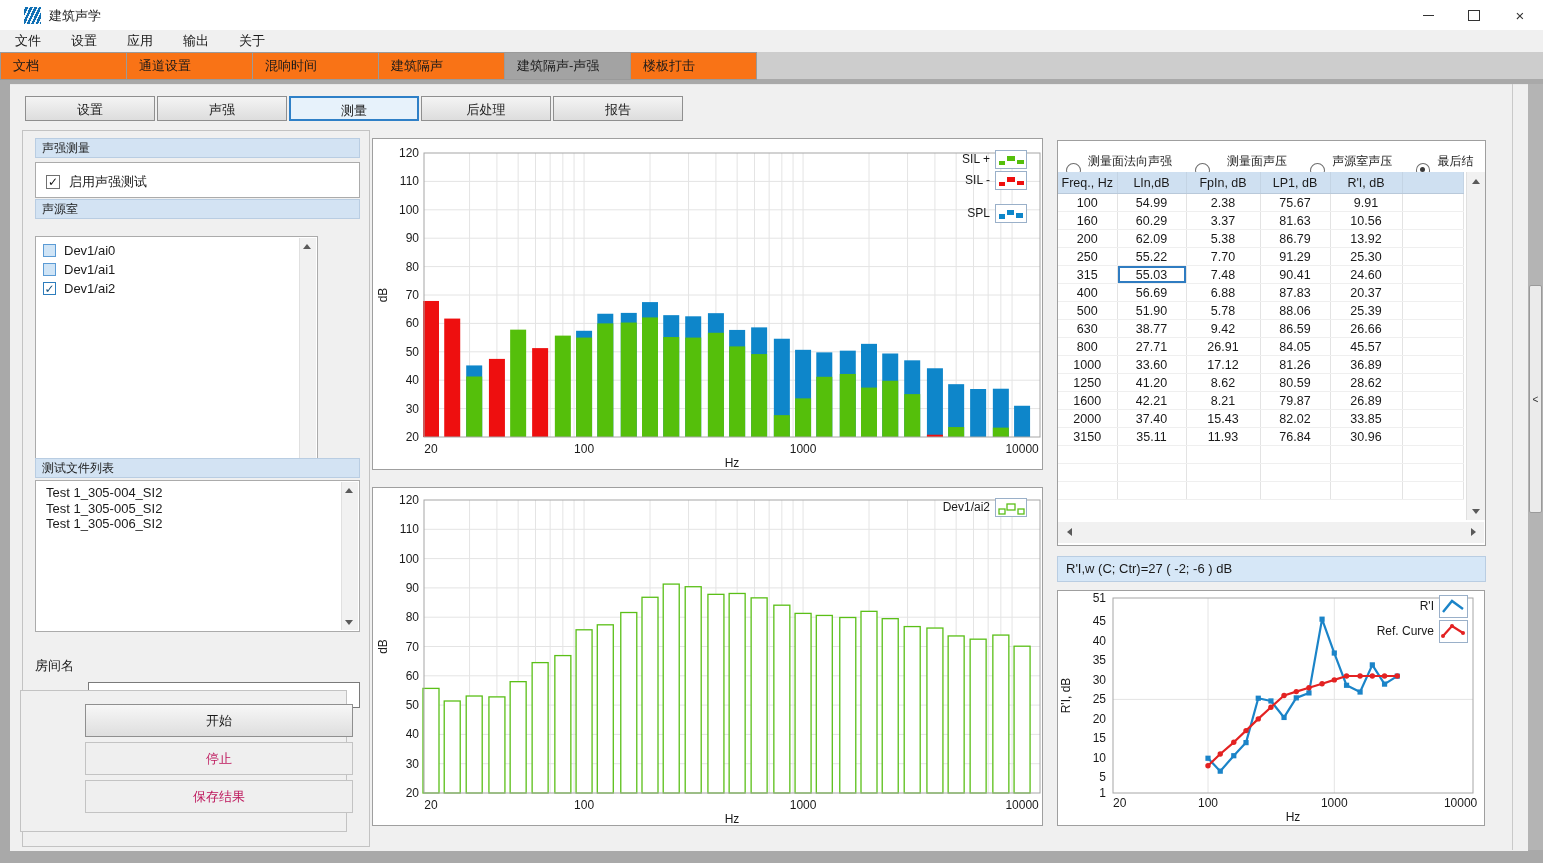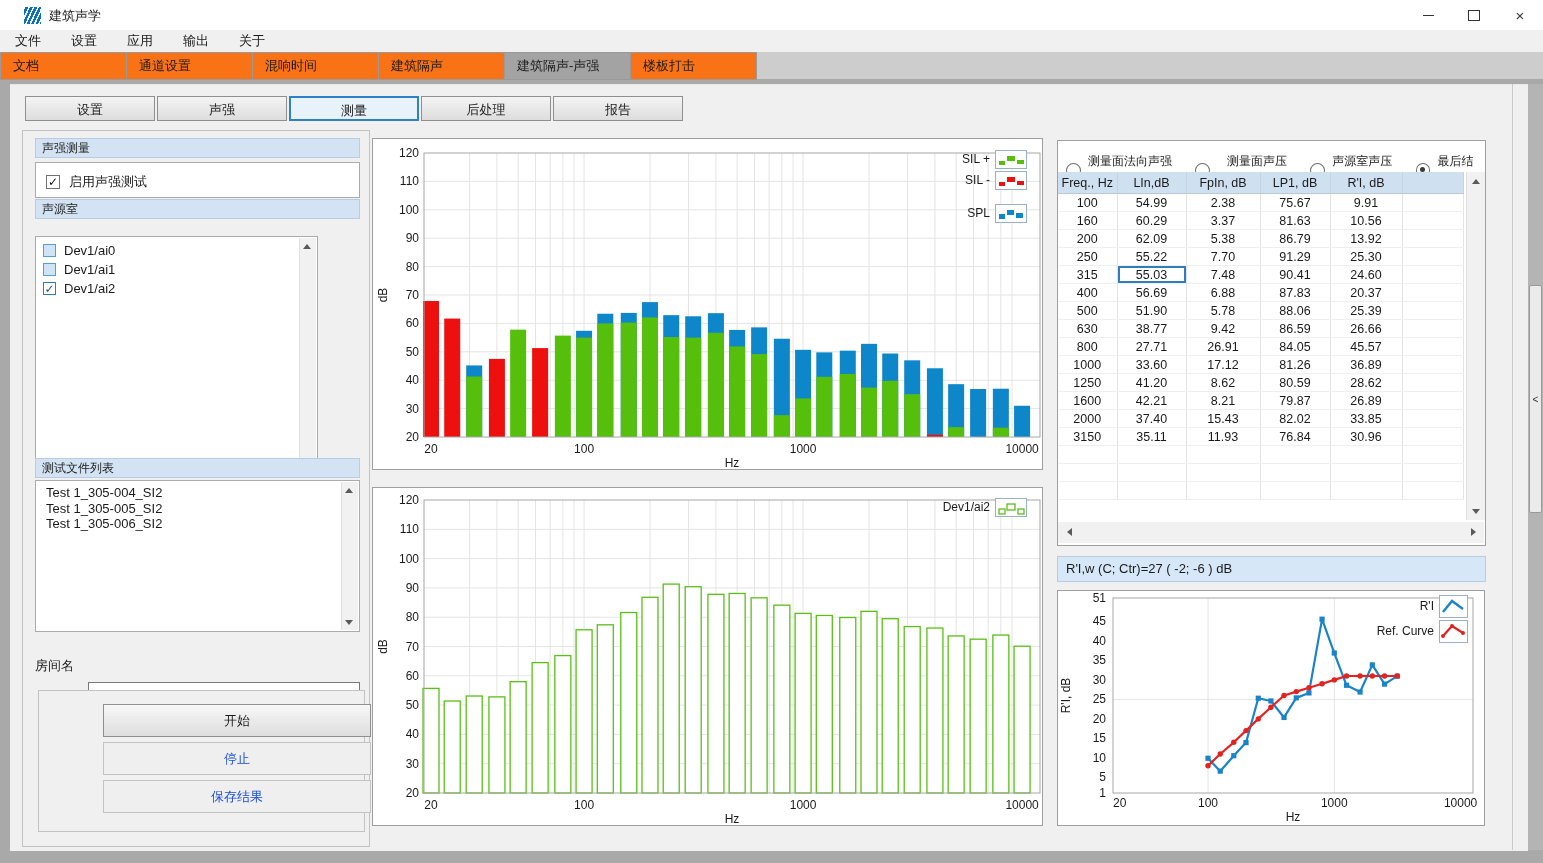--- a/index.html
+++ b/index.html
@@ -45,21 +45,21 @@
   .list-item{display:flex;align-items:center;gap:8px;padding:2px 0 2px 7px;font-size:13px;}
   .scroll-v{position:absolute;top:1px;right:1px;bottom:1px;width:16px;background:#f1f1f1;border-left:1px solid #e0e0e0;}
   .scroll-h{background:#f1f1f1;}
   .tri-up{width:0;height:0;border-left:4px solid transparent;border-right:4px solid transparent;border-bottom:5px solid #5a5a5a;}
   .tri-down{width:0;height:0;border-left:4px solid transparent;border-right:4px solid transparent;border-top:5px solid #5a5a5a;}
   .tri-left{width:0;height:0;border-top:4px solid transparent;border-bottom:4px solid transparent;border-right:5px solid #5a5a5a;}
   .tri-right{width:0;height:0;border-top:4px solid transparent;border-bottom:4px solid transparent;border-left:5px solid #5a5a5a;}
   .arrow-btn{position:absolute;width:14px;height:14px;display:flex;align-items:center;justify-content:center;}
   .sidebar-btn{left:64px;width:268px;height:33px;text-align:center;line-height:31px;
     background:linear-gradient(#f7f7f7,#dedede);border:1px solid #8f8f8f;box-sizing:border-box;}
-  .sidebar-btn.disabled{background:#efefef;border:1px solid #c3c3c3;color:#1d4ed8;}
+  .sidebar-btn.disabled{background:#efefef;border:1px solid #c3c3c3;color:#be185d;}
   .room-input{position:absolute;box-sizing:border-box;border:1px solid #7a7a7a;background:#fff;
     text-align:center;font-size:13px;font-family:inherit;}
   
   .chart-panel{background:#ffffff;border:1px solid #9f9f9f;box-sizing:border-box;}
   svg text{font-family:"Liberation Sans","DejaVu Sans",sans-serif;font-size:12px;fill:#1a1a1a;}
   .legend-row{position:absolute;display:flex;align-items:center;height:18px;}
   .legend-label{font-size:12px;text-align:right;margin-right:5px;white-space:nowrap;}
   .legend-icon{width:30px;height:17px;border:1px solid #9ab0c9;background:#fff;display:flex;align-items:center;justify-content:center;}
   
   .radio{width:13px;height:13px;border:1px solid #6e6e6e;border-radius:50%;background:#fff;position:relative;display:inline-block;}
@@ -166,21 +166,21 @@
       </div>
     <div class="arrow-btn" style="bottom:1px;left:0;">
         <div class="tri-down"></div>
       </div>
   </div>
 </div>
 
 <div class="abs" style="left:35px;top:657px;">房间名</div>
 <input class="room-input" style="left: 88px; top: 682px; width: 272px; height: 26px;" value="305">
 
-<div class="abs groupbox" style="left:38px;top:690px;width:325px;height:140px;background:#f0f0f0;">
+<div class="abs groupbox" style="left:20px;top:690px;width:325px;height:140px;background:#f0f0f0;">
   <div class="abs sidebar-btn" style="top:13px;">开始</div>
   <div class="abs sidebar-btn disabled" style="top:51px;">停止</div>
   <div class="abs sidebar-btn disabled" style="top:89px;">保存结果</div>
 </div>
 
 <div class="abs chart-panel" style="left:372px;top:138px;width:671px;height:332px;">
   <svg id="chart-top" width="669" height="330">
       <rect x="51" y="14" width="616" height="284" fill="#ffffff"></rect>
       <line x1="96.56398573319419" y1="14" x2="96.56398573319419" y2="298" stroke="#e4e4e4" stroke-width="1"></line>
       <line x1="123.92556905041188" y1="14" x2="123.92556905041188" y2="298" stroke="#e4e4e4" stroke-width="1"></line>

